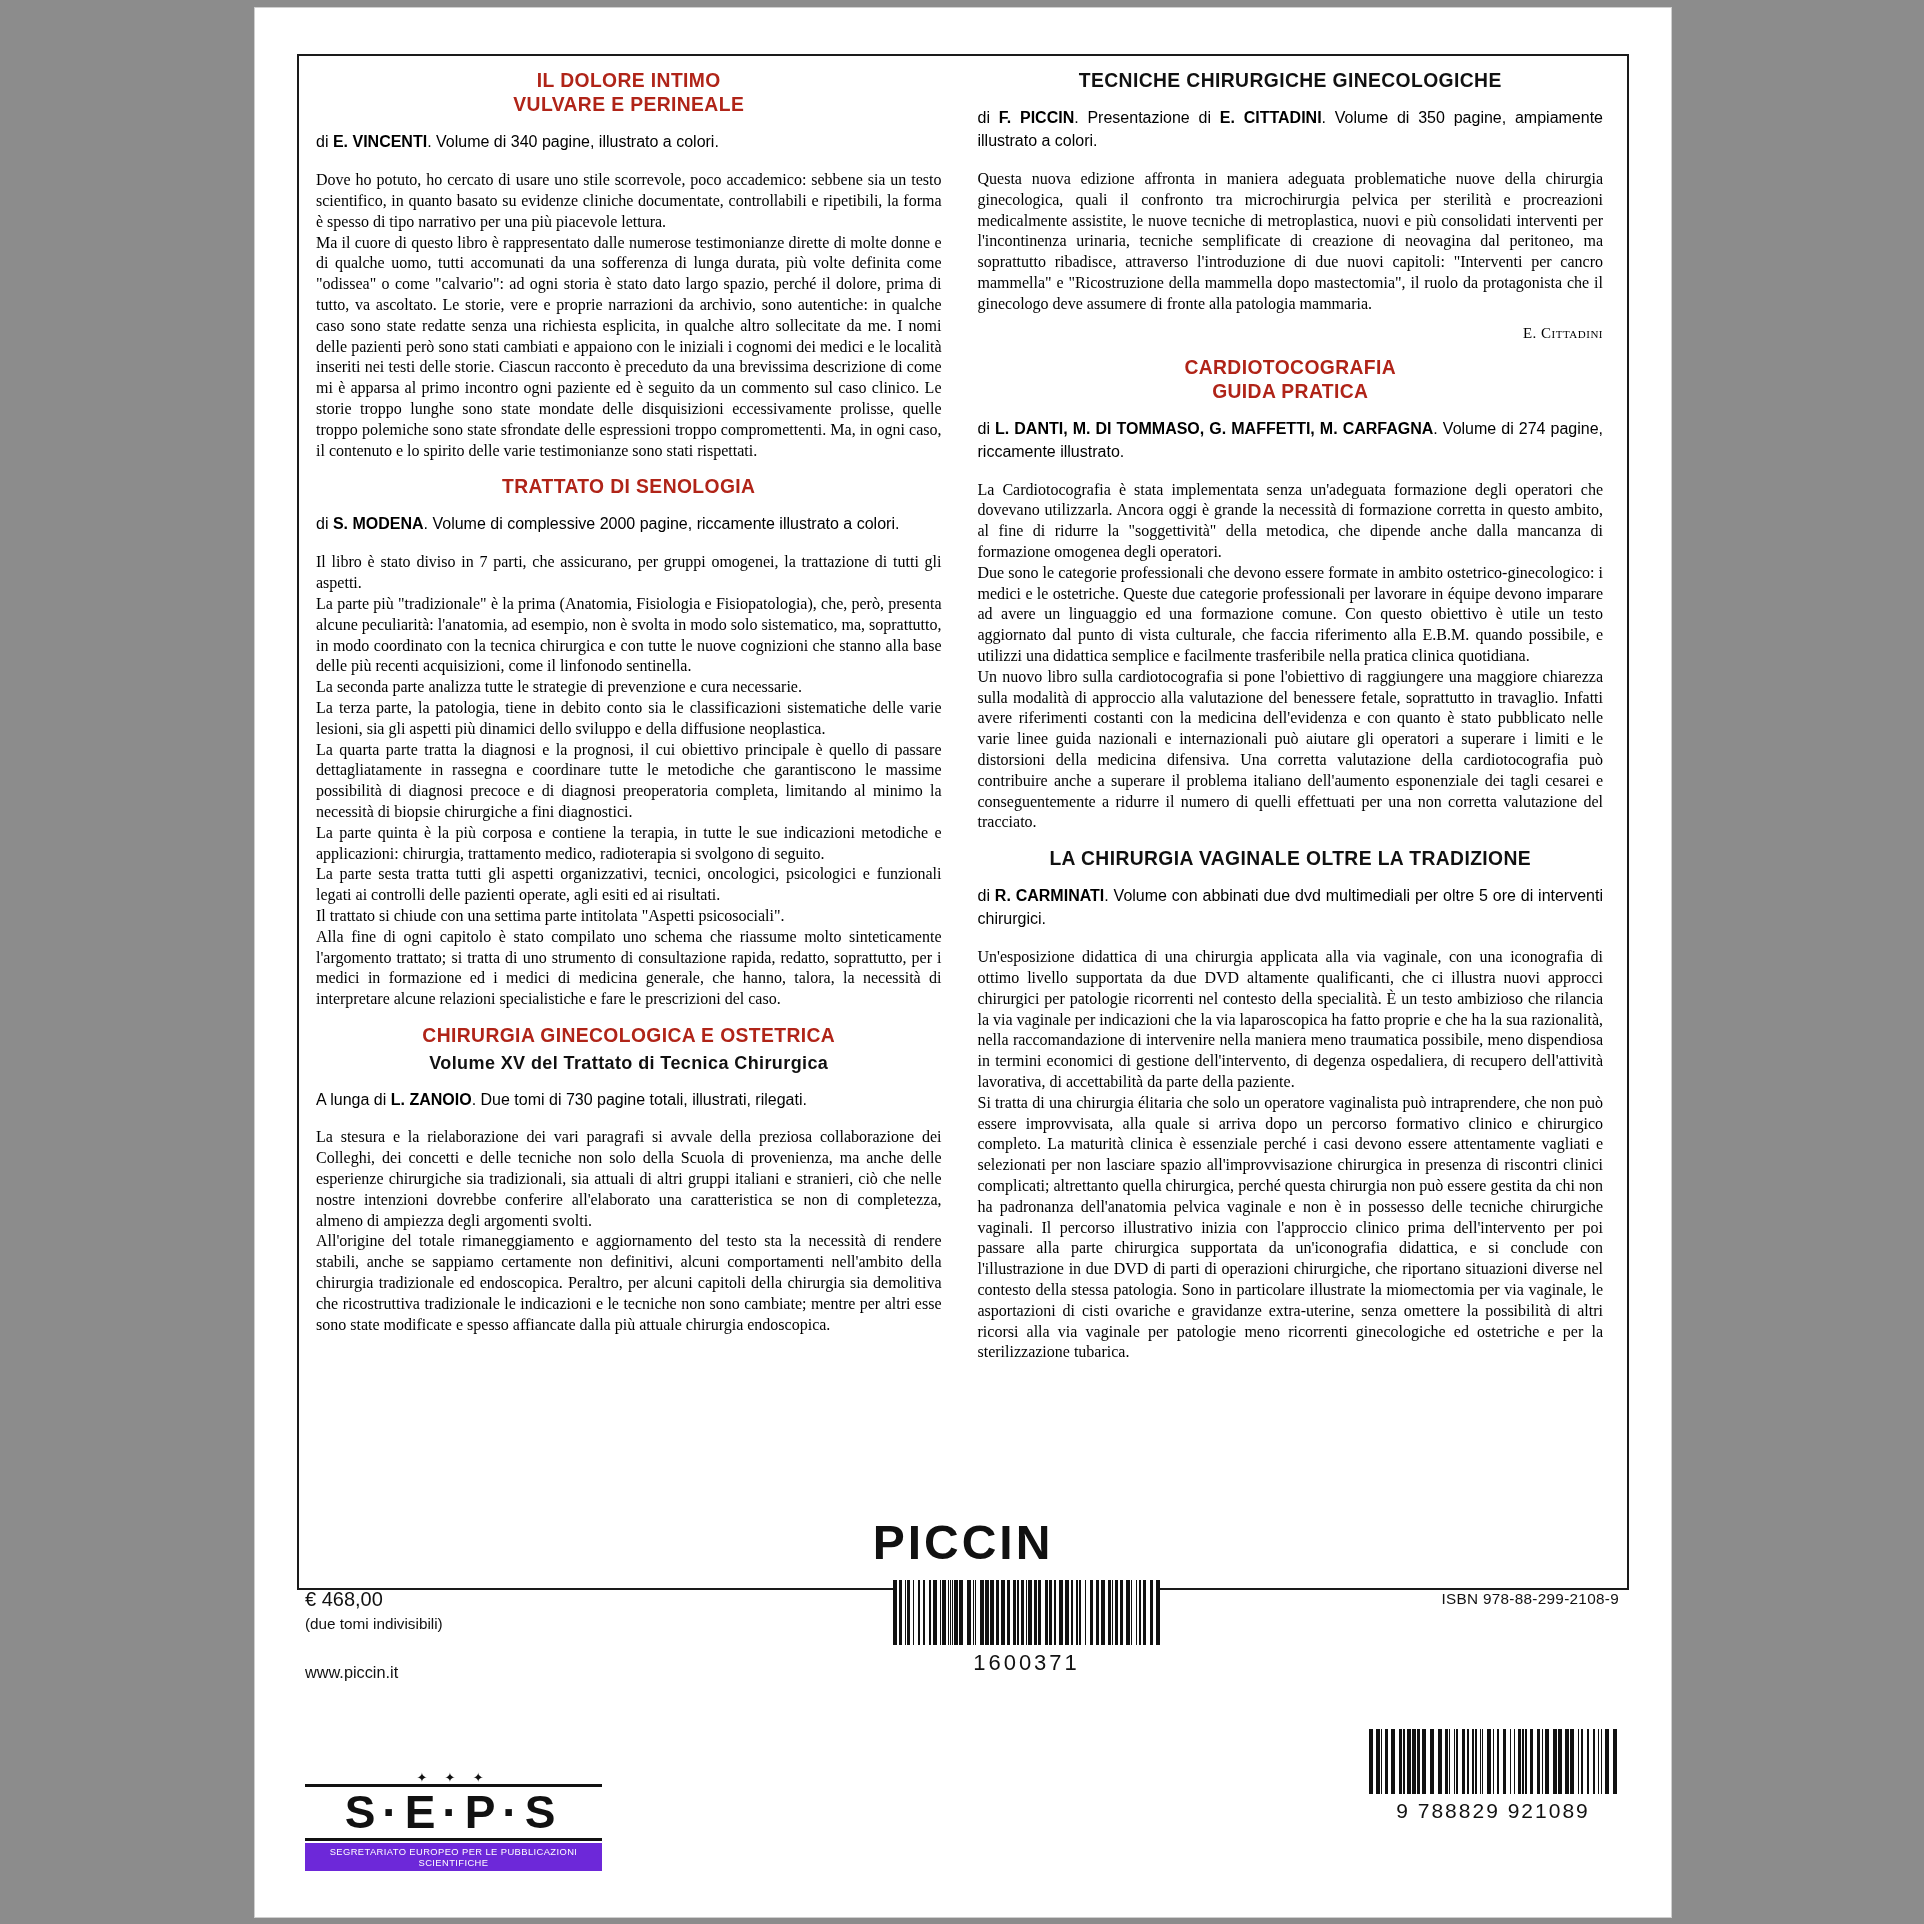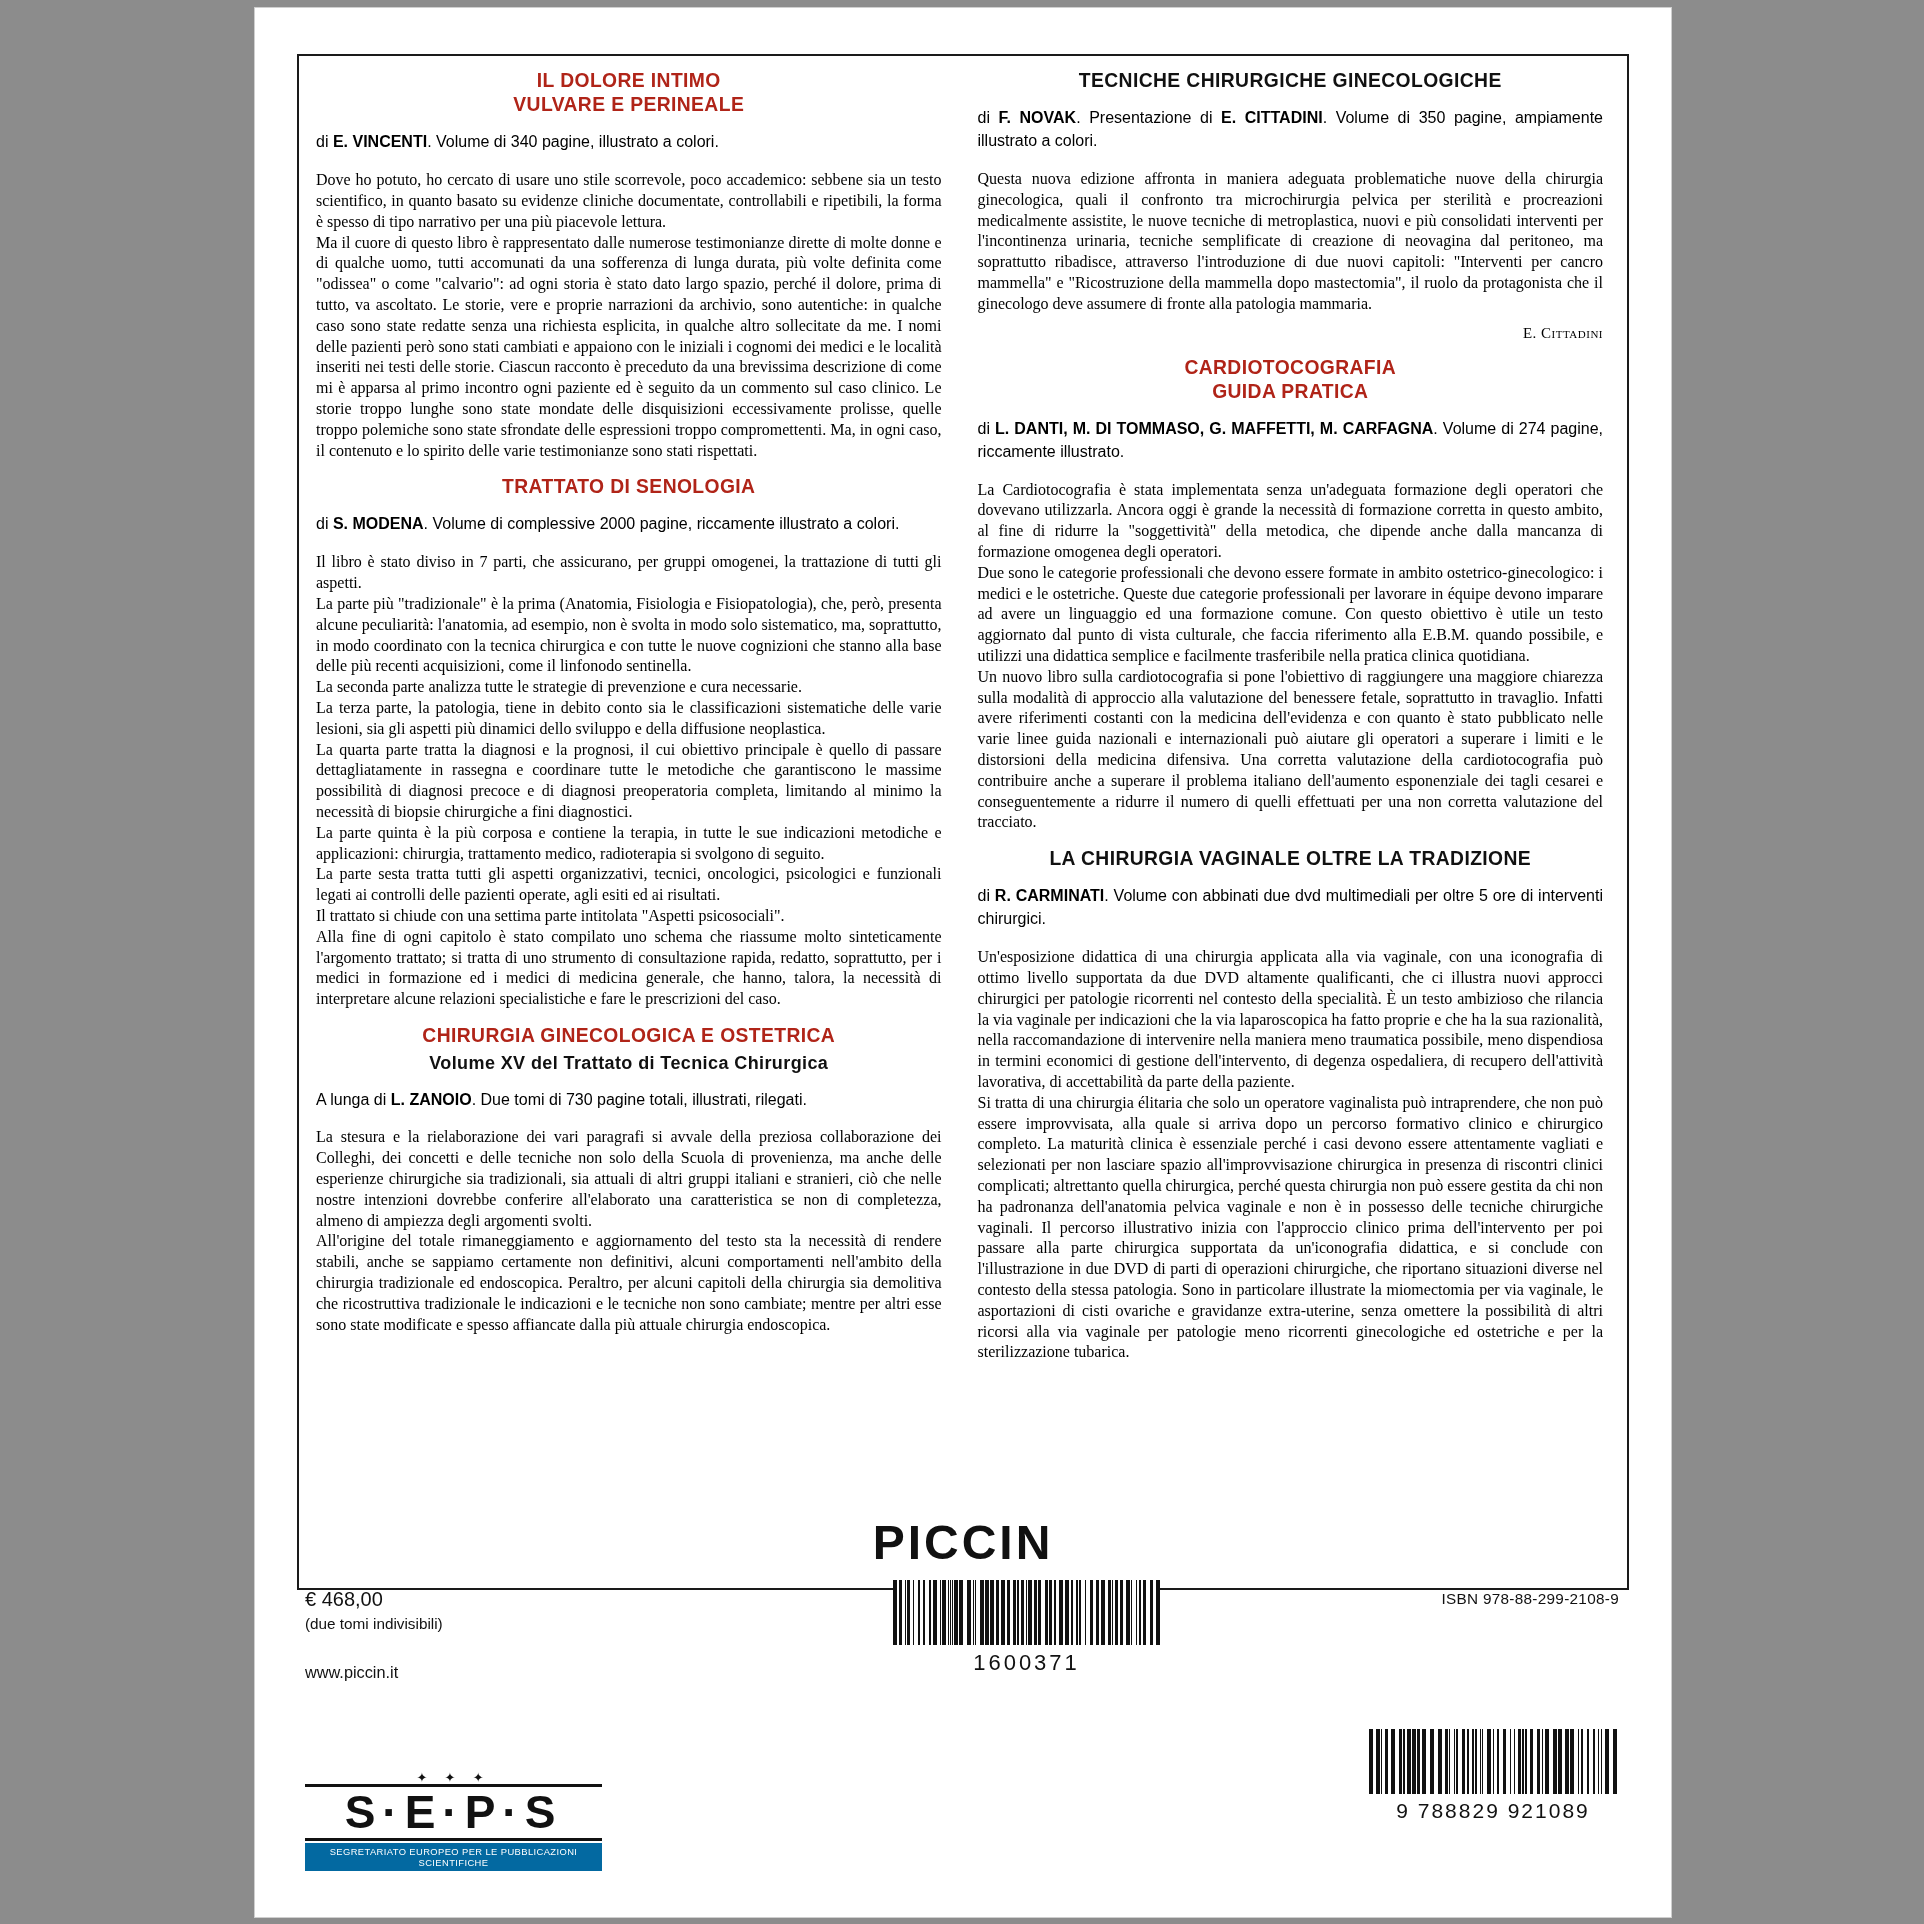--- a/index.html
+++ b/index.html
@@ -193,21 +193,21 @@
     text-align: center;
     font-family: "Liberation Sans", sans-serif;
     font-weight: bold;
     font-size: 46px;
     letter-spacing: 7px;
     line-height: 1.05;
     padding: 1px 0 2px 0;
     color: #111;
   }
   .seps .tag {
-    background: #0369a1;
+    background: #6d28d9;
     color: #fff;
     font-family: "Liberation Sans", sans-serif;
     font-size: 9.4px;
     letter-spacing: 0.4px;
     text-align: center;
     padding: 3px 0;
     margin-top: 2px;
   }
 </style>
 </head>
@@ -251,21 +251,21 @@
         <span class="sans-reg">A lunga di </span><span class="sans">L. ZANOIO</span><span class="sans-reg">. Due tomi di 730 pagine totali, illustrati, rilegati.</span>
       </p>
       <p class="body">La stesura e la rielaborazione dei vari paragrafi si avvale della preziosa collaborazione dei Colleghi, dei concetti e delle tecniche non solo della Scuola di provenienza, ma anche delle esperienze chirurgiche sia tradizionali, sia attuali di altri gruppi italiani e stranieri, ciò che nelle nostre intenzioni dovrebbe conferire all'elaborato una caratteristica se non di completezza, almeno di ampiezza degli argomenti svolti.</p>
       <p class="body">All'origine del totale rimaneggiamento e aggiornamento del testo sta la necessità di rendere stabili, anche se sappiamo certamente non definitivi, alcuni comportamenti nell'ambito della chirurgia tradizionale ed endoscopica. Peraltro, per alcuni capitoli della chirurgia sia demolitiva che ricostruttiva tradizionale le indicazioni e le tecniche non sono cambiate; mentre per altri esse sono state modificate e spesso affiancate dalla più attuale chirurgia endoscopica.</p>
     </div>
 
     <div class="col">
 
       <h2 class="sec-title black">TECNICHE CHIRURGICHE GINECOLOGICHE</h2>
       <p class="byline">
-        <span class="sans-reg">di </span><span class="sans">F. NOVAK</span><span class="sans-reg">. Presentazione di </span><span class="sans">E. CITTADINI</span><span class="sans-reg">. Volume di 350 pagine, ampiamente illustrato a colori.</span>
+        <span class="sans-reg">di </span><span class="sans">F. PICCIN</span><span class="sans-reg">. Presentazione di </span><span class="sans">E. CITTADINI</span><span class="sans-reg">. Volume di 350 pagine, ampiamente illustrato a colori.</span>
       </p>
       <p class="body">Questa nuova edizione affronta in maniera adeguata problematiche nuove della chirurgia ginecologica, quali il confronto tra microchirurgia pelvica per sterilità e procreazioni medicalmente assistite, le nuove tecniche di metroplastica, nuovi e più consolidati interventi per l'incontinenza urinaria, tecniche semplificate di creazione di neovagina dal peritoneo, ma soprattutto ribadisce, attraverso l'introduzione di due nuovi capitoli: "Interventi per cancro mammella" e "Ricostruzione della mammella dopo mastectomia", il ruolo da protagonista che il ginecologo deve assumere di fronte alla patologia mammaria.</p>
       <div class="sig">E. Cittadini</div>
 
       <div class="blockgap"></div>
 
       <h2 class="sec-title">CARDIOTOCOGRAFIA<br>GUIDA PRATICA</h2>
       <p class="byline">
         <span class="sans-reg">di </span><span class="sans">L. DANTI, M. DI TOMMASO, G. MAFFETTI, M. CARFAGNA</span><span class="sans-reg">. Volume di 274 pagine, riccamente illustrato.</span>
       </p>

